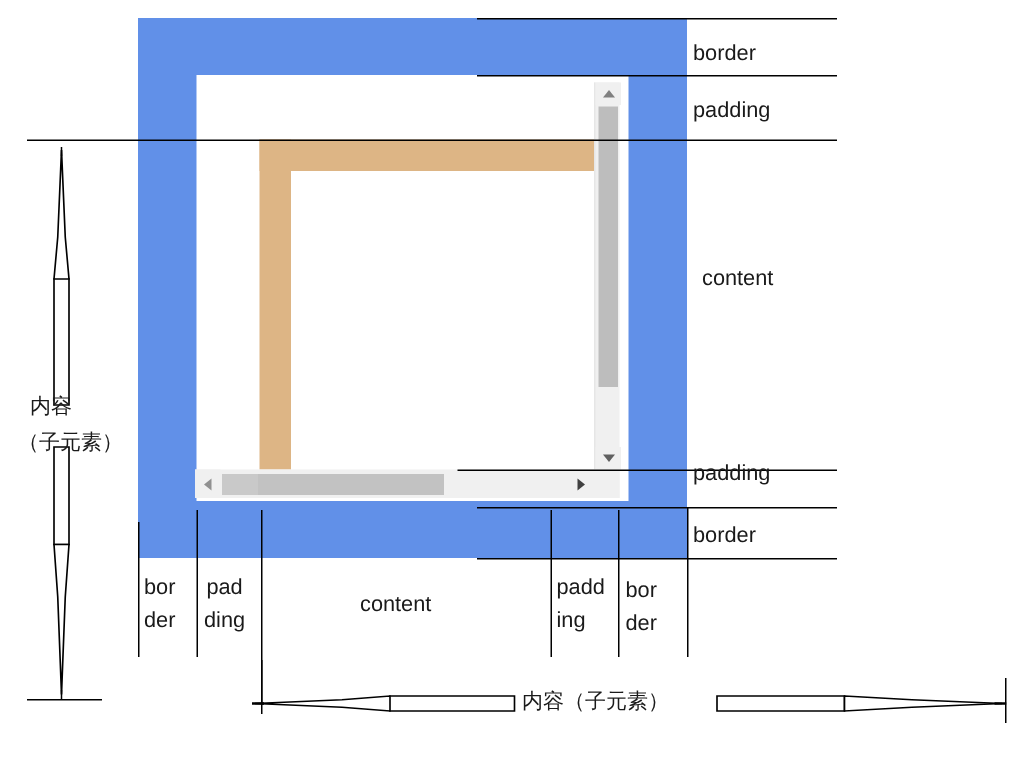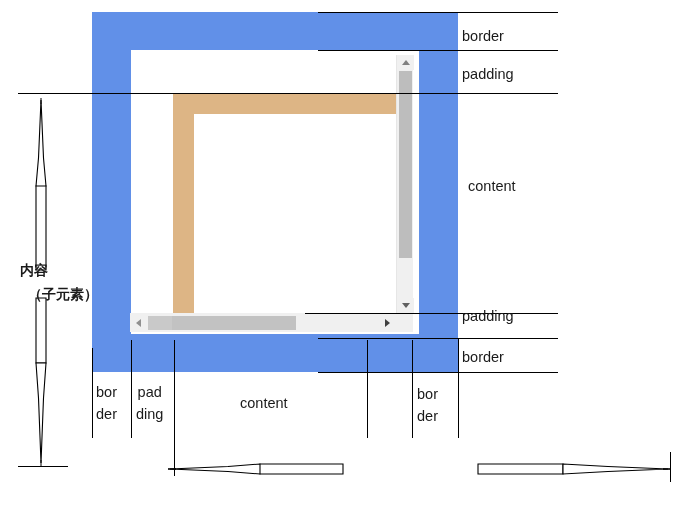--- a/index.html
+++ b/index.html
@@ -87,21 +87,20 @@
   .lbl{
     color:#1a1a1a;
     font-size:14.5px;
     white-space:nowrap;
     line-height:1.25;
   }
   .lbl-cn{
     color:#1a1a1a;
     font-size:14px;
     white-space:nowrap;
-    font-weight:bold;
   }
   .lbl-stack{
     color:#1a1a1a;font-size:14.5px;line-height:22px;
     white-space:nowrap;
   }
 
   
   .dim-v{left:24px;top:98px;width:34px;height:368px;}
   .dim-h{left:168px;top:456px;width:503px;height:26px;}
 
@@ -167,51 +166,56 @@
 
   <div class="abs lbl-stack" style="left:96px;top:381px;">
     <div>bor</div>
     <div>der</div>
   </div>
   <div class="abs lbl-stack" style="left:136px;top:381px;text-align:center;">
     <div>pad</div>
     <div>ding</div>
   </div>
   <div class="abs lbl" style="left:240px;top:394px;">content</div>
+  <div class="abs lbl-stack" style="left:371px;top:381px;">
+    <div>padd</div>
+    <div>ing</div>
+  </div>
   <div class="abs lbl-stack" style="left:417px;top:383px;">
     <div>bor</div>
     <div>der</div>
   </div>
 
   <div class="abs vline" style="left:18px;top:93px;height:1px;width:0;"></div>
   <div class="abs hline" style="left:18px;top:466px;width:50px;"></div>
 
   <svg class="abs dim-v" width="34" height="368" viewBox="0 0 34 368">
 
     <polygon points="17,2 14.5,60 12,88 17,92 22,88 19.5,60" fill="#ffffff" stroke="#000000" stroke-width="1.1"></polygon>
     <polygon points="12,88 12,172 22,172 22,88" fill="#ffffff" stroke="#000000" stroke-width="1.1"></polygon>
 
     <polygon points="12,200 12,265 22,265 22,200" fill="#ffffff" stroke="#000000" stroke-width="1.1"></polygon>
     <polygon points="12,265 14.5,300 17,365 19.5,300 22,265" fill="#ffffff" stroke="#000000" stroke-width="1.1"></polygon>
     <line x1="17" y1="0" x2="17" y2="6" stroke="#000" stroke-width="1"></line>
     <line x1="17" y1="362" x2="17" y2="368" stroke="#000" stroke-width="1"></line>
   </svg>
 
   <div class="abs lbl-cn" style="left:20px;top:262px;">内容</div>
-  <div class="abs lbl-cn" style="left:28px;top:286px;">（子元素）</div>
+  <div class="abs lbl-cn" style="left:12px;top:286px;">（子元素）</div>
 
   <div class="abs vline" style="left:174px;top:440px;height:36px;"></div>
   <div class="abs vline" style="left:670px;top:452px;height:30px;"></div>
 
   <svg class="abs dim-h" width="503" height="26" viewBox="0 0 503 26">
 
     <polygon points="2,13 60,10.5 92,8 96,13 92,18 60,15.5" fill="#ffffff" stroke="#000000" stroke-width="1.1"></polygon>
     <polygon points="92,8 175,8 175,18 92,18" fill="#ffffff" stroke="#000000" stroke-width="1.1"></polygon>
 
     <polygon points="310,8 395,8 395,18 310,18" fill="#ffffff" stroke="#000000" stroke-width="1.1"></polygon>
     <polygon points="395,8 440,10.5 500,13 440,15.5 395,18" fill="#ffffff" stroke="#000000" stroke-width="1.1"></polygon>
     <line x1="0" y1="13" x2="8" y2="13" stroke="#000" stroke-width="1.6"></line>
     <line x1="495" y1="13" x2="503" y2="13" stroke="#000" stroke-width="1.6"></line>
   </svg>
 
+  <div class="abs lbl-cn" style="left:345px;top:459px;background:#fff;padding:0 3px;">内容（子元素）</div>
 
 
 </div>
 
 </body></html>

